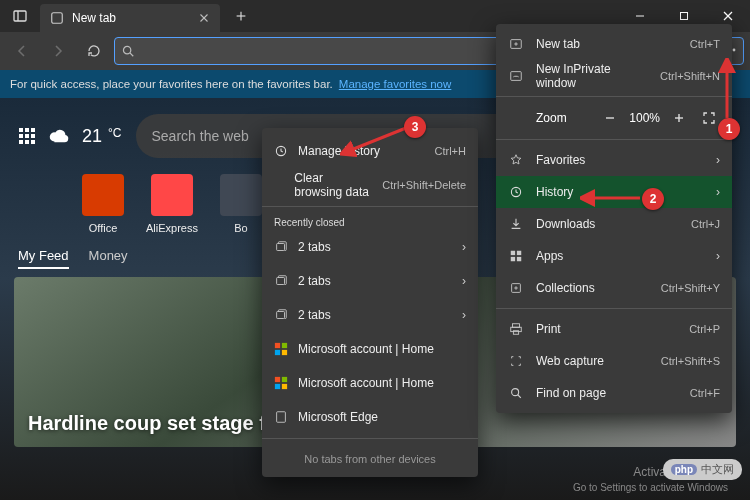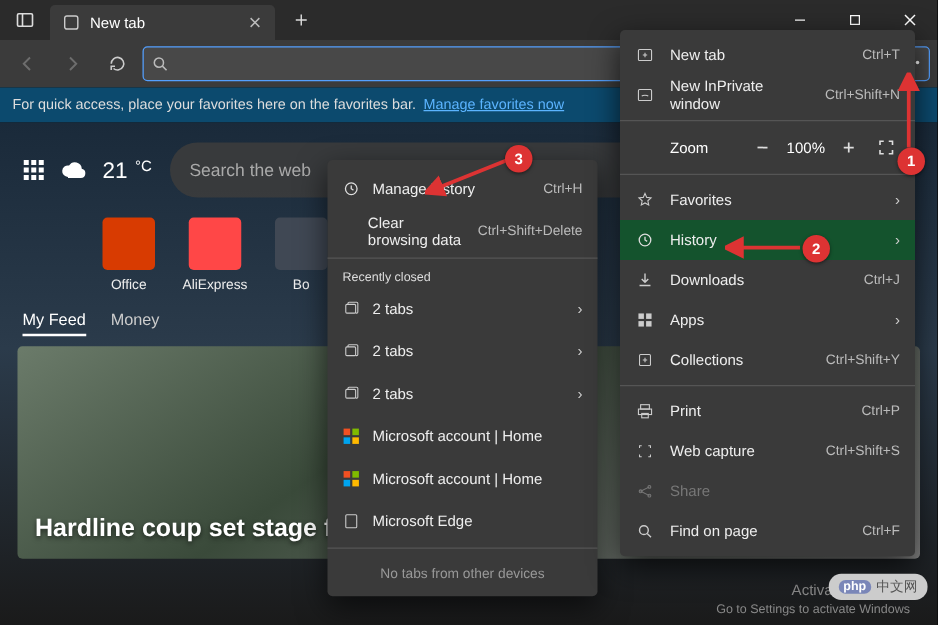--- a/index.html
+++ b/index.html
@@ -410,31 +410,20 @@
     </div>
   <div class="row">
       <span class="ic">
         <svg class="sv14" viewBox="0 0 16 16" stroke="#ccc" fill="none">
           <path d="M5 3H3v2M11 3h2v2M5 13H3v-2M11 13h2v-2"></path>
         </svg>
       </span>
       <span>Web capture</span>
       <span class="short">Ctrl+Shift+S</span>
     </div>
-  <div class="row disabled">
-      <span class="ic">
-        <svg class="sv14" viewBox="0 0 16 16" stroke="#777" fill="none">
-          <path d="M4 8l8-4M4 8l8 4"></path>
-          <circle cx="4" cy="8" r="1.3"></circle>
-          <circle cx="12" cy="4" r="1.3"></circle>
-          <circle cx="12" cy="12" r="1.3"></circle>
-        </svg>
-      </span>
-      <span>Share</span>
-    </div>
   <div class="row">
       <span class="ic">
         <svg class="sv14" viewBox="0 0 16 16" stroke="#ccc" fill="none" stroke-width="1.3">
           <circle cx="7" cy="7" r="4"></circle>
           <line x1="10" y1="10" x2="13.5" y2="13.5"></line>
         </svg>
       </span>
       <span>Find on page</span>
       <span class="short">Ctrl+F</span>
     </div>

